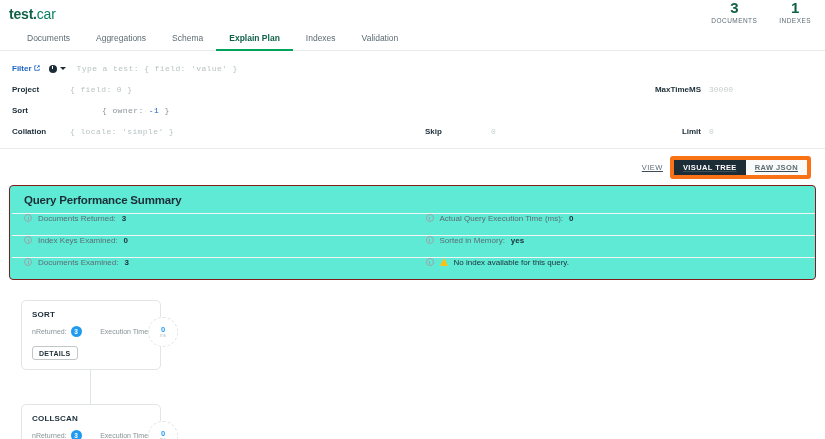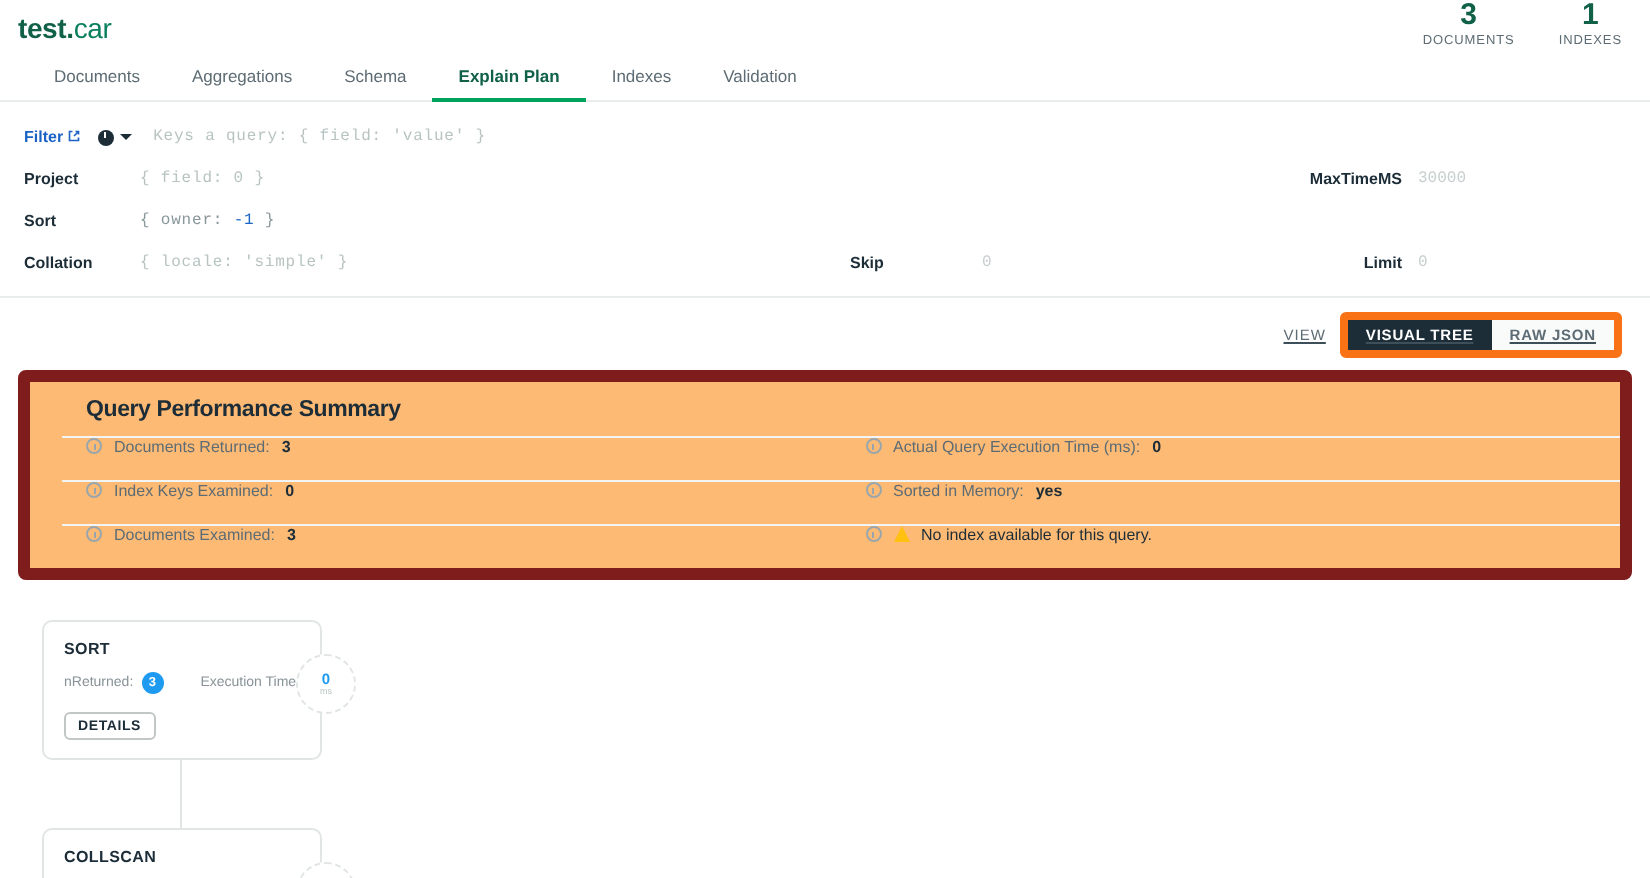--- a/index.html
+++ b/index.html
@@ -121,21 +121,21 @@
     border-top: 3.5px solid #1c2d38;
   }
   .qinput {
     font-family: "Liberation Mono", monospace;
     font-size: 8px;
     color: #b8c4c2;
     letter-spacing: 0.4px;
     flex: 1;
     cursor: text;
   }
-  .qinput.filled { color: #89979b; }
+  .qinput.filled { color: #89979b; margin-left: 32px; }
   .qinput .num { color: #1b64c5; }
 
   .q-actions {
     position: absolute;
     top: 8px; right: 12px;
     display: flex;
     align-items: center;
     gap: 6px;
   }
   .btn {
@@ -218,24 +218,24 @@
     cursor: pointer;
   }
   .seg-item.active {
     background: #1c2d38;
     color: #fff;
   }
 
   
   .summary {
     margin: 0 9px;
-    border: 6px solid #7f1d1d;
+    border: 1px solid #7f1d1d;
     border-radius: 4px;
-    padding: 8px 0 0 16px;
-    background: #fdba74;
+    padding: 8px 0 0 2px;
+    background: #5eead4;
   }
   .summary-title {
     font-size: 11.5px;
     font-weight: 700;
     color: #1c2d38;
     padding: 0 12px 7px 12px;
     letter-spacing: -0.2px;
   }
   .summary-cols {
     display: flex;
@@ -383,21 +383,21 @@
         <svg width="6" height="6" viewBox="0 0 8 8">
             <path d="M3 1H1v6h6V5" stroke="#1b64c5" stroke-width="1.1" fill="none"></path>
             <path d="M5 1h2v2M7 1L4 4" stroke="#1b64c5" stroke-width="1.1" fill="none"></path>
           </svg>
       </span>
     </div>
     <div class="hist-wrap">
       <span class="hist-icon"></span>
       <span class="caret"></span>
     </div>
-    <div class="qinput">Keys a query: { field: 'value' }</div>
+    <div class="qinput">Type a test: { field: 'value' }</div>
   </div>
 
   <div class="qrow">
     <div class="qlabel">Project</div>
     <div class="qinput">{ field: 0 }</div>
     <div class="q-right-fields" style="top:auto;">
       <div class="qlabel">MaxTimeMS</div>
       <div class="rf-val">30000</div>
     </div>
   </div>

